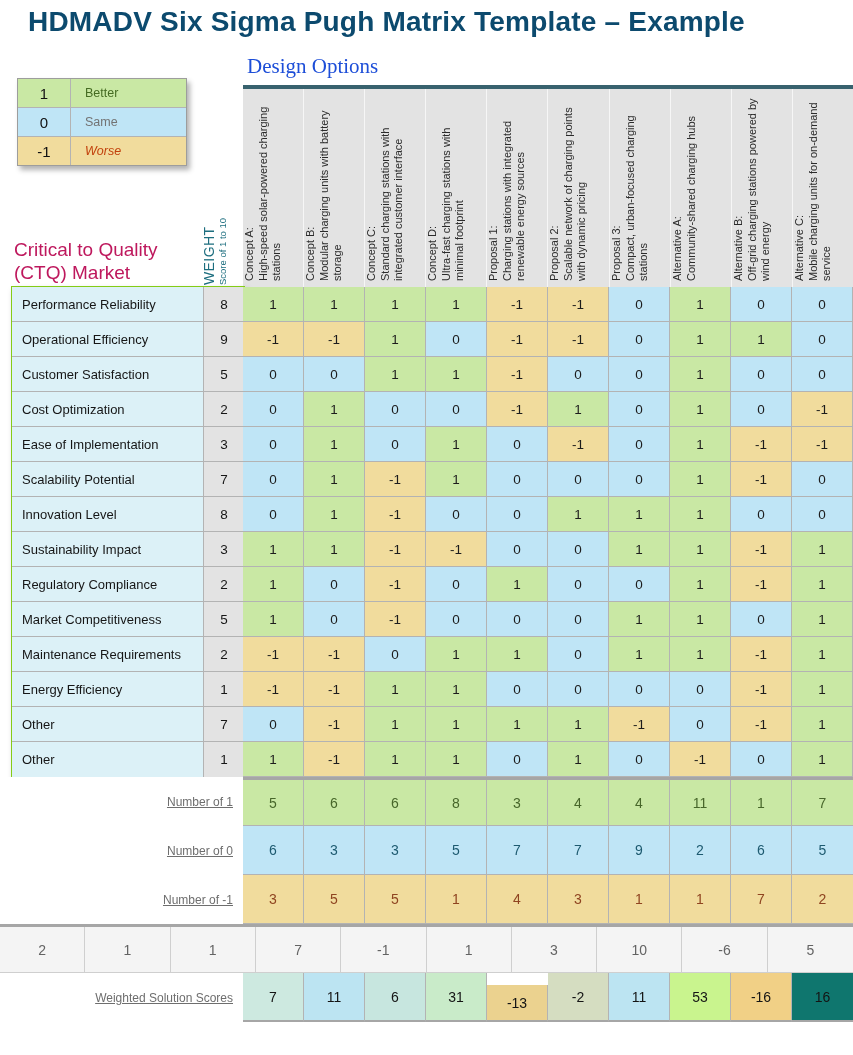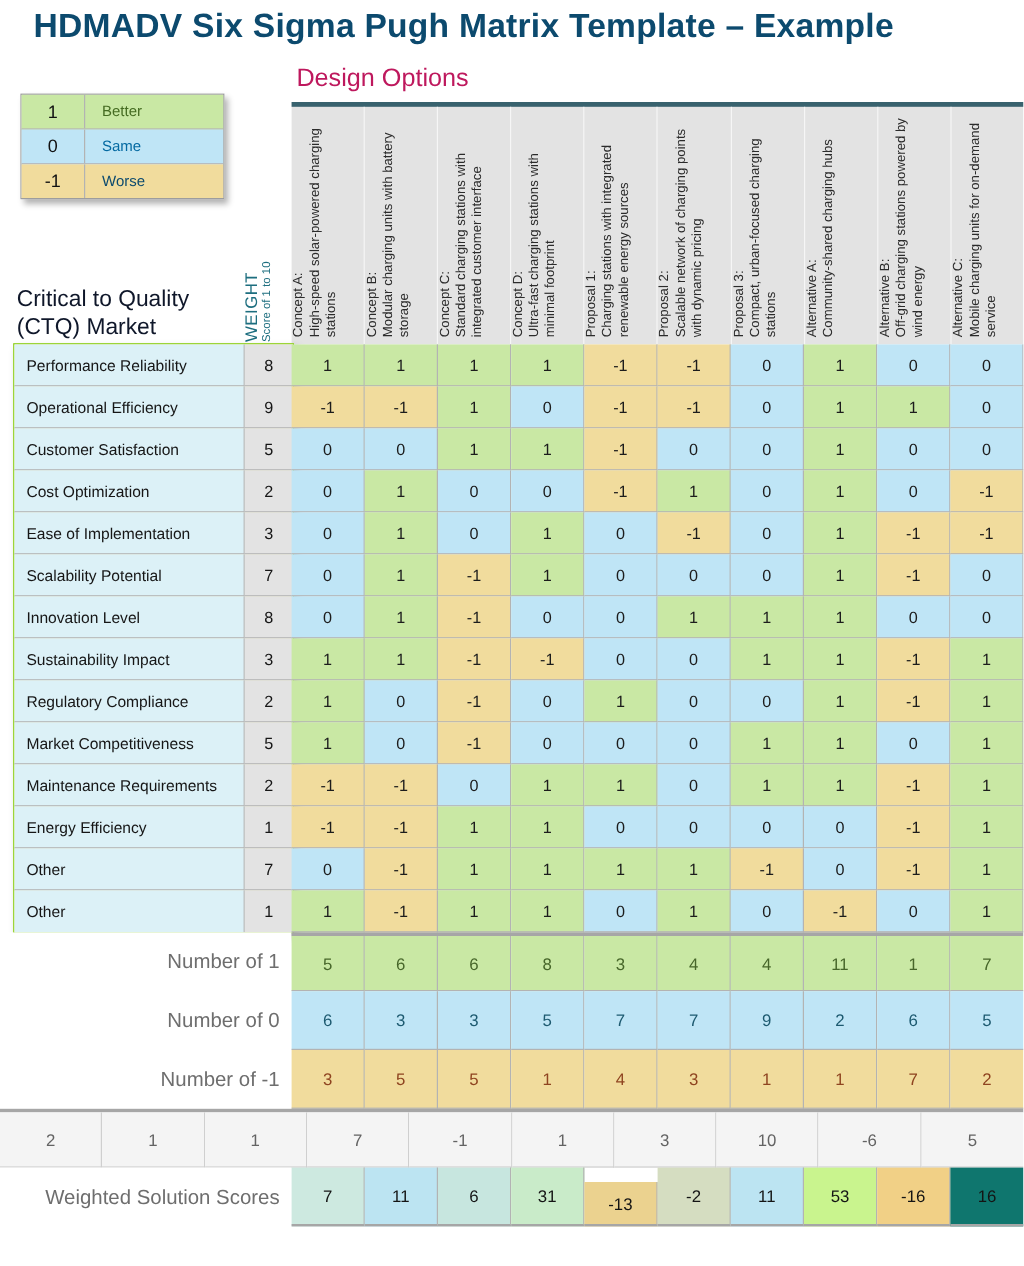--- a/index.html
+++ b/index.html
@@ -11,26 +11,26 @@
 
   
   .legend{position:absolute;left:17px;top:78px;width:168px;border:1px solid #9d9d9d;background:#fff;
           box-shadow:3px 4px 5px rgba(0,0,0,.30);}
   .legend-row{display:flex;height:28px;border-bottom:1px solid #b3b3b3;}
   .legend-row:last-child{border-bottom:none;}
   .legend-score{width:52px;border-right:1px solid #b3b3b3;display:flex;align-items:center;justify-content:center;
                 font-size:15px;color:#111;}
   .legend-label{flex:1;display:flex;align-items:center;padding-left:14px;font-size:12.5px;}
   .lg-green{background:#c9e8a4;} .lg-green .legend-label{color:#456b22;}
-  .lg-blue{background:#bfe5f6;}  .lg-blue .legend-label{color:#0369a1;}
-  .lg-tan{background:#f1dc9d;}   .lg-tan .legend-label{color:#0c4a6e;}
-
-  
-  .design-options{position:absolute;left:247px;top:54px;font-size:21px;color:#be185d;}
-  .ctq-heading{position:absolute;left:14px;top:238px;font-size:19px;line-height:23px;color:#0f172a;}
+  .lg-blue{background:#bfe5f6;}  .lg-blue .legend-label{color:#737373;}
+  .lg-tan{background:#f1dc9d;}   .lg-tan .legend-label{color:#c2410c;font-style:italic;}
+
+  
+  .design-options{position:absolute;left:247px;top:54px;font-size:21px;color:#1d4ed8;font-family:Liberation Serif, serif;}
+  .ctq-heading{position:absolute;left:14px;top:238px;font-size:19px;line-height:23px;color:#be185d;}
 
   
   .weight-hdr{position:absolute;left:201px;top:183px;width:42px;height:102px;
               writing-mode:vertical-rl;transform:rotate(180deg);text-align:left;color:#1d6e7f;}
   .weight-title{display:block;font-size:14px;letter-spacing:.4px;}
   .weight-sub{display:block;font-size:9.5px;}
 
   
   .colhdr{position:absolute;left:243px;top:85px;width:610px;height:202px;display:flex;
           background:#e3e3e3;border-top:4px solid #38626e;box-sizing:border-box;}
@@ -55,21 +55,21 @@
   .score-grid{position:absolute;left:243px;top:287px;width:610px;display:grid;
               grid-template-columns:repeat(10,1fr);grid-auto-rows:35px;}
   .score-cell{border-right:1px solid #b3b3b3;border-bottom:1px solid #b3b3b3;box-sizing:border-box;
               display:flex;align-items:center;justify-content:center;font-size:13.5px;color:#1c1c1c;}
   .c-green{background:#c9e8a4;} .c-blue{background:#bfe5f6;} .c-tan{background:#f1dc9d;}
 
   
   .summary{position:absolute;left:0;top:777px;width:853px;}
   .sum-row{display:flex;height:49px;box-sizing:border-box;}
   .sum-label{width:243px;box-sizing:border-box;display:flex;align-items:center;justify-content:flex-end;
-             padding-right:10px;font-size:17px;color:#6e6e6e;background:#fff;}
+             padding-right:10px;font-size:12px;color:#6e6e6e;background:#fff;text-decoration:underline;}
   .sum-cells{flex:1;display:grid;grid-template-columns:repeat(10,1fr);}
   .sum-cell{display:flex;align-items:center;justify-content:center;font-size:14px;box-sizing:border-box;
             border-right:1px solid #b3b3b3;border-bottom:1px solid #b3b3b3;}
   .sum-cell:last-child{border-right:none;}
   .row-n1 .sum-cells{border-top:3px solid #a6a6a6;}
   .row-n1 .sum-cell{background:#c9e8a4;color:#47662a;}
   .row-n0 .sum-cell{background:#bfe5f6;color:#1d5a70;}
   .row-nm1 .sum-cell{background:#f1dc9d;color:#8f4420;}
   .row-nw .sum-cells{border-top:3px solid #a6a6a6;}
   .row-nw .sum-cell{background:#f4f4f4;color:#636363;border-right-color:#cfcfcf;border-bottom-color:#cfcfcf;}

